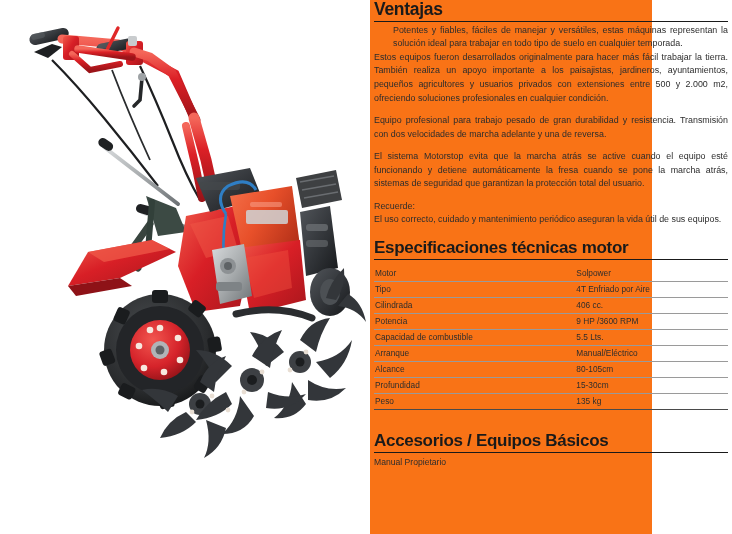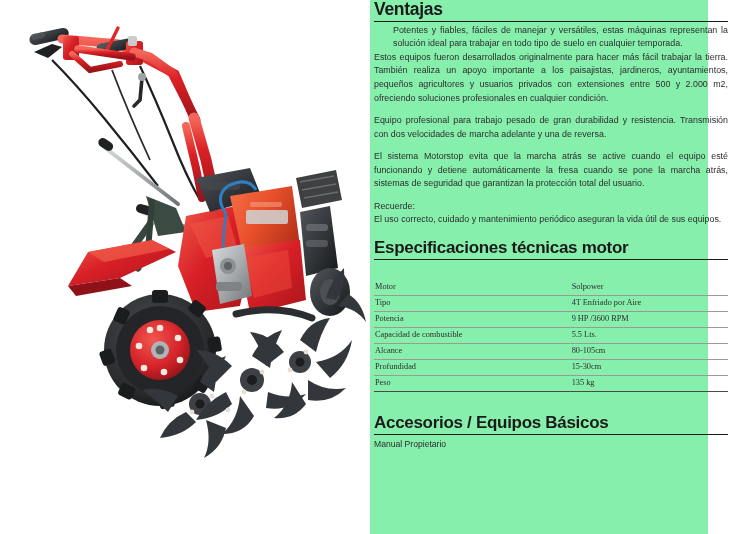--- a/index.html
+++ b/index.html
@@ -10,23 +10,23 @@
   }
   body {
     width: 732px;
     height: 534px;
     overflow: hidden;
     font-family: "Liberation Sans", sans-serif;
     color: #231f20;
   }
   .page {
     position: relative;
-    width: 708px;
+    width: 652px;
     height: 534px;
-    background: #86efac;
+    background: #f97316;
   }
 
   
   .photo-pane {
     position: absolute;
     left: 0;
     top: 0;
     width: 370px;
     height: 534px;
     background: #ffffff;
@@ -80,24 +80,23 @@
   p.gap-top { margin-top: 9px; }
   p.gap-top-sm { margin-top: 2px; margin-left: 19px; }
 
   .spec-title-wrap { margin-top: 12px; }
   .accessory-title-wrap { margin-top: 22px; }
 
   
   table.specs {
     width: 100%;
     border-collapse: collapse;
-    margin-top: 20px;
+    margin-top: 6px;
     font-size: 8.3px;
     color: #2d2d2d;
-    font-family: Liberation Serif, serif;
   }
   table.specs td {
     padding: 2.2px 1px 2.4px 1px;
     border-bottom: 0.8px solid #9a9a9a;
     vertical-align: baseline;
     line-height: 1.25;
   }
   table.specs tr:last-child td {
     border-bottom: 1.1px solid #4a4a4a;
   }
@@ -360,26 +359,34 @@
       <tbody>
           <tr>
             <td class="spec-label">Motor</td>
             <td class="spec-value">Solpower</td>
           </tr>
           <tr>
             <td class="spec-label">Tipo</td>
             <td class="spec-value">4T Enfriado por Aire</td>
           </tr>
           <tr>
+            <td class="spec-label">Cilindrada</td>
+            <td class="spec-value">406 cc.</td>
+          </tr>
+          <tr>
             <td class="spec-label">Potencia</td>
             <td class="spec-value">9 HP /3600 RPM</td>
           </tr>
           <tr>
             <td class="spec-label">Capacidad de combustible</td>
             <td class="spec-value">5.5 Lts.</td>
+          </tr>
+          <tr>
+            <td class="spec-label">Arranque</td>
+            <td class="spec-value">Manual/Eléctrico</td>
           </tr>
           <tr>
             <td class="spec-label">Alcance</td>
             <td class="spec-value">80-105cm</td>
           </tr>
           <tr>
             <td class="spec-label">Profundidad</td>
             <td class="spec-value">15-30cm</td>
           </tr>
           <tr>

